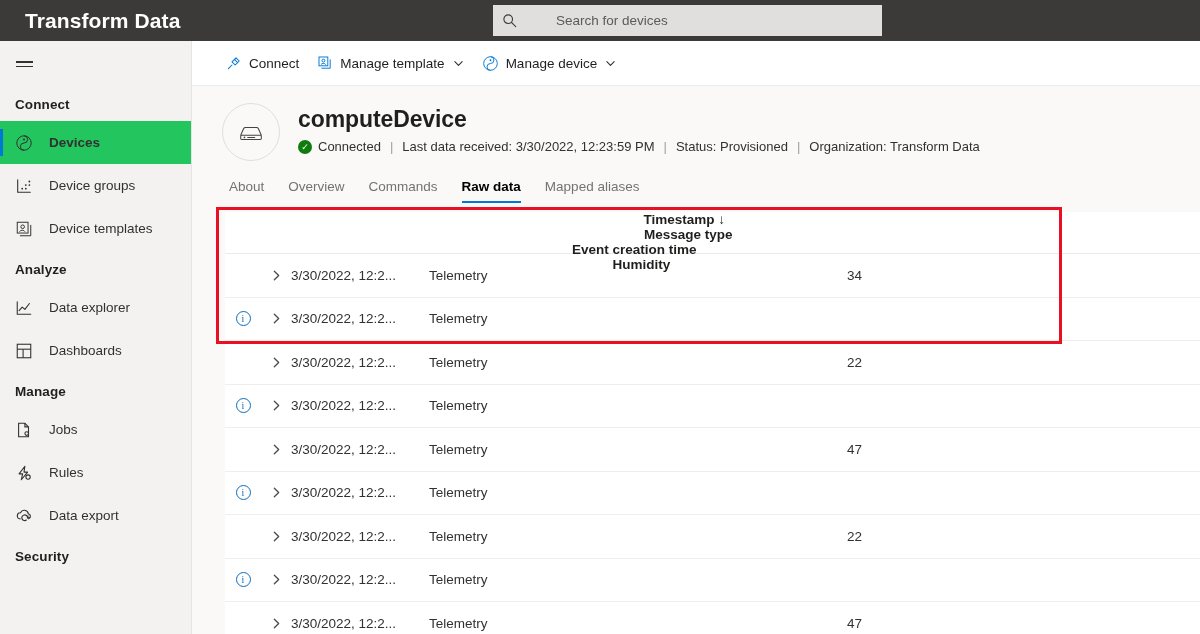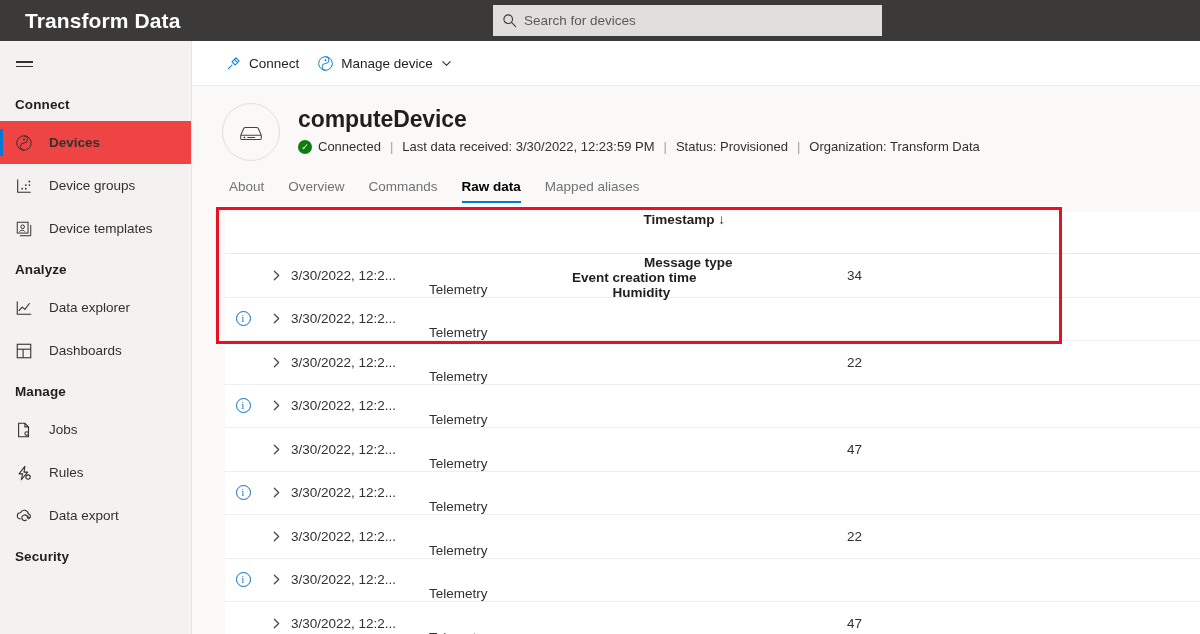--- a/index.html
+++ b/index.html
@@ -25,20 +25,21 @@
     margin-left: 25px;
     letter-spacing: .1px;
     white-space: nowrap;
   }
   .searchwrap {
     position: absolute; left: 493px; top: 5px;
     width: 389px; height: 31px;
     background: #e1dfdd;
     display: flex; align-items: center;
     border: 1px solid #e1dfdd;
+    gap: 32px;
   }
   .searchwrap .sicon {
     width: 30px; display: flex; align-items: center; justify-content: center;
     color: #3b3a39;
   }
   .searchwrap input {
     flex: 1; border: none; outline: none; background: transparent;
     font-family: "Liberation Sans", sans-serif;
     font-size: 13.5px; color: #323130;
     padding: 0; height: 100%;
@@ -75,21 +76,21 @@
     padding-left: 15px;
     font-size: 13.5px; color: #323130;
     cursor: pointer;
   }
   .navitem .ic {
     width: 34px; min-width: 34px;
     display: flex; align-items: center;
     color: #323130;
   }
   .navitem.selected {
-    background: #ef4444; font-weight: 600;
+    background: #22c55e; font-weight: 600;
   }
   .navitem.selected::before {
     content: ""; position: absolute; left: 0; top: 8px;
     width: 3px; height: 27px; background: #0078d4;
   }
   .navlabel { white-space: nowrap; }
 
   
   .commandbar {
     position: absolute; top: 41px; left: 192px;
@@ -191,21 +192,21 @@
     height: 42px;
     font-weight: 600;
     color: #201f1e;
     background: #ffffff;
     border-bottom: 1px solid #edebe9;
     flex-direction: column;
   }
   .c-icon { width: 36px; min-width: 36px; display: flex; align-items: center; justify-content: center; }
   .c-chev { width: 30px; min-width: 30px; display: flex; align-items: center; justify-content: center; color: #4a4a48; }
   .c-ts { width: 138px; min-width: 138px; }
-  .c-mt { width: 137px; min-width: 137px; margin-top: 28px; }
+  .c-mt { width: 137px; min-width: 137px; }
   .c-ect { width: 281px; min-width: 281px; }
   .c-hum { width: 200px; min-width: 200px; }
 
   .infoicon {
     width: 15px; height: 15px; border-radius: 50%;
     border: 1.3px solid #0f6cbd;
     color: #0f6cbd;
     display: flex; align-items: center; justify-content: center;
     font-size: 10px; font-family: "Liberation Serif", serif;
     line-height: 1;
@@ -351,20 +352,36 @@
     <span class="ic">
       <svg width="16" height="16" viewBox="0 0 20 20" fill="none" stroke="currentColor" stroke-width="1.3">
         <path d="M12.5 3.5l4 4-5 5-4-4z" stroke-linejoin="round"></path>
         <path d="M7.5 12.5L3 17" stroke-linecap="round"></path>
         <path d="M10.5 5.5l4 4" stroke-linecap="round"></path>
       </svg>
     </span>
     <span>Connect</span>
   </div>
 
+  <div class="cmd">
+    <span class="ic">
+      <svg width="16" height="16" viewBox="0 0 20 20" fill="none" stroke="currentColor" stroke-width="1.2">
+        <rect x="2.5" y="2.5" width="11" height="11"></rect>
+        <path d="M5.5 16.5h11v-11"></path>
+        <circle cx="8" cy="7" r="1.8"></circle>
+        <path d="M5 12c.8-2 5.2-2 6 0"></path>
+      </svg>
+    </span>
+    <span>Manage template</span>
+    <span class="chev">
+      <svg width="11" height="11" viewBox="0 0 12 12" fill="none" stroke="currentColor" stroke-width="1.2">
+        <path d="M2 4l4 4 4-4" stroke-linecap="round" stroke-linejoin="round"></path>
+      </svg>
+    </span>
+  </div>
 
   <div class="cmd">
     <span class="ic">
       <svg width="17" height="17" viewBox="0 0 20 20" fill="none" stroke="currentColor" stroke-width="1.1">
         <circle cx="10" cy="10" r="8"></circle>
         <path d="M10 2a4 4 0 0 1 0 8 4 4 0 0 0 0 8"></path>
         <circle cx="10" cy="6.2" r="1.1" fill="currentColor" stroke="none"></circle>
       </svg>
     </span>
     <span>Manage device</span>

